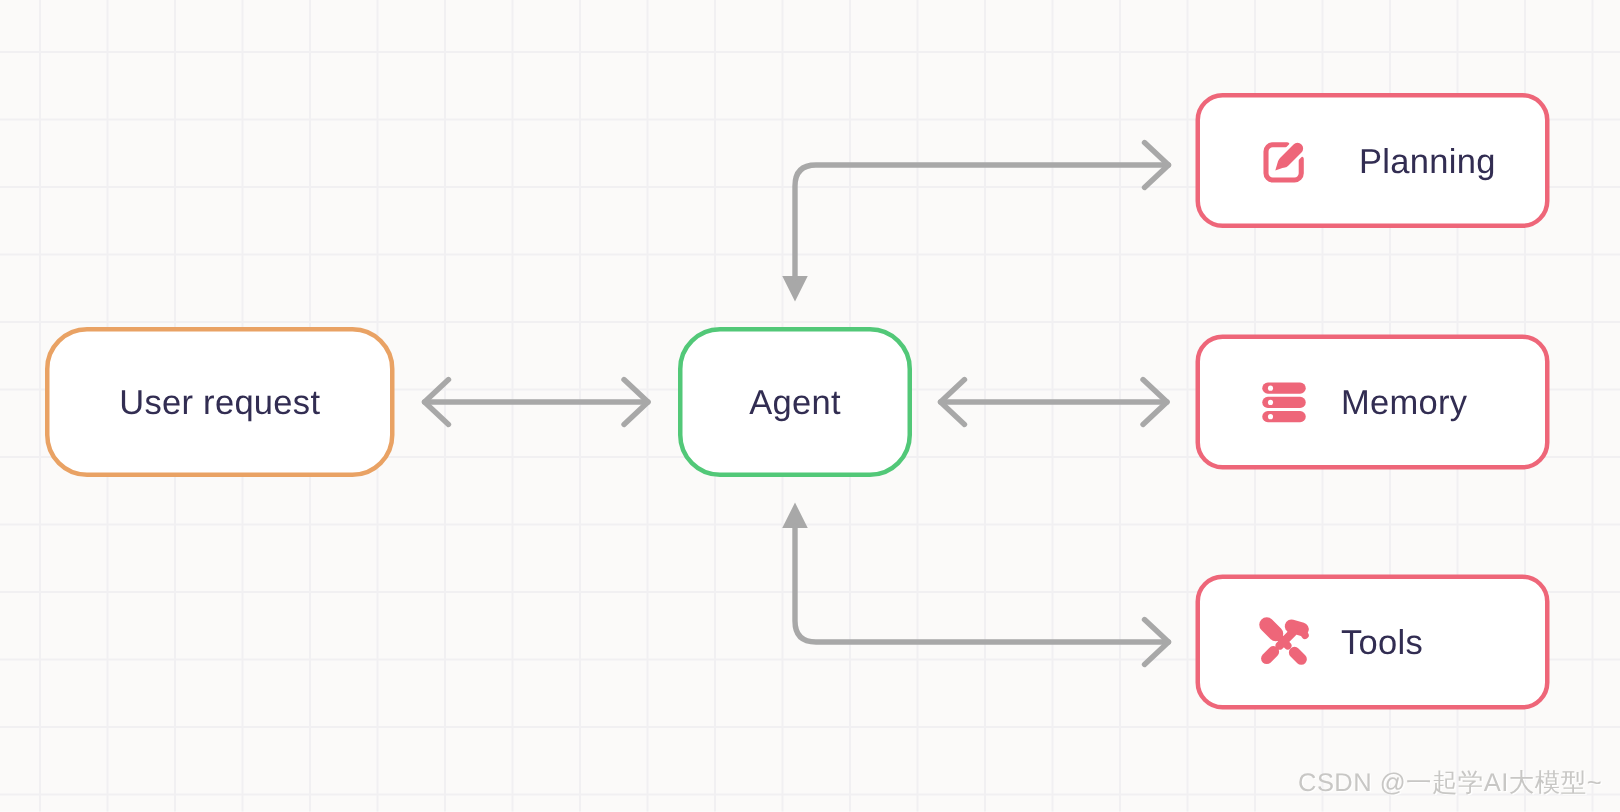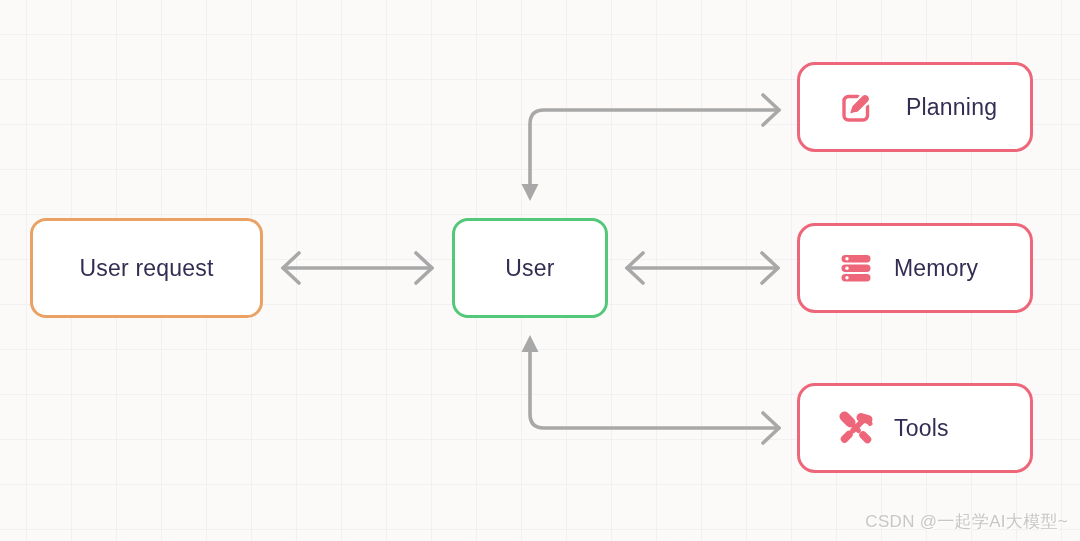--- a/index.html
+++ b/index.html
@@ -16,21 +16,21 @@
       linear-gradient(to right, var(--grid) 1.5px, transparent 1.5px),
       linear-gradient(to bottom, var(--grid) 1.5px, transparent 1.5px);
     background-size:45px 45px;
     background-position:26px 34px;
   }
   .edges{position:absolute;inset:0;width:1080px;height:541px;}
   .edges path{stroke:var(--arrow);stroke-width:3.6;fill:none;stroke-linecap:round;stroke-linejoin:round;}
   .edges path.head-fill{fill:var(--arrow);stroke:none;}
   .node{
     position:absolute;display:flex;align-items:center;justify-content:center;
-    background:#fff;border-radius:16px;color:var(--text);
+    background:#fff;border-radius:28px;color:var(--text);
     font-size:23px;font-weight:500;letter-spacing:.2px;
   }
   .node--user{left:30px;top:218px;width:233px;height:100px;border:3px solid var(--accent-orange);}
   .node--agent{left:452px;top:218px;width:156px;height:100px;border:3px solid var(--accent-green);}
   .node--pink{
     left:797px;width:236px;height:90px;border:3px solid var(--accent-pink);border-radius:18px;
     justify-content:flex-start;padding-left:38px;gap:20px;
   }
   .node--planning{top:62px;gap:32px;}
   .node--memory{top:223px;}
@@ -71,21 +71,21 @@
       <path d="M 530 351 V 414 Q 530 428 544 428 H 779"></path>
       <path d="M 763 413 L 779 428 L 763 443"></path>
     </g>
   </svg>
 
   <div class="node node--user">
     <span>User request</span>
   </div>
 
   <div class="node node--agent">
-    <span>User</span>
+    <span>Agent</span>
   </div>
 
   <div class="node node--pink node--planning">
     <svg class="node-icon" viewBox="0 0 36 36" aria-hidden="true">
       <path d="M 29.5 17 V 26.5 A 4.5 4.5 0 0 1 25 31 H 10.5 A 4.5 4.5 0 0 1 6 26.5 V 12 A 4.5 4.5 0 0 1 10.5 7.5 H 20" fill="none" stroke="var(--accent-pink,#EE6679)" stroke-width="3.4" stroke-linecap="round"></path>
       <line x1="16.5" y1="20.5" x2="27.5" y2="9.5" stroke="#fff" stroke-width="12" stroke-linecap="round"></line>
       <line x1="18" y1="19" x2="27" y2="10" stroke="var(--accent-pink,#EE6679)" stroke-width="7.5" stroke-linecap="round"></line>
       <polygon points="12.2,24.6 18.8,22.4 14.2,17.8" fill="var(--accent-pink,#EE6679)"></polygon>
     </svg>
     <span>Planning</span>

